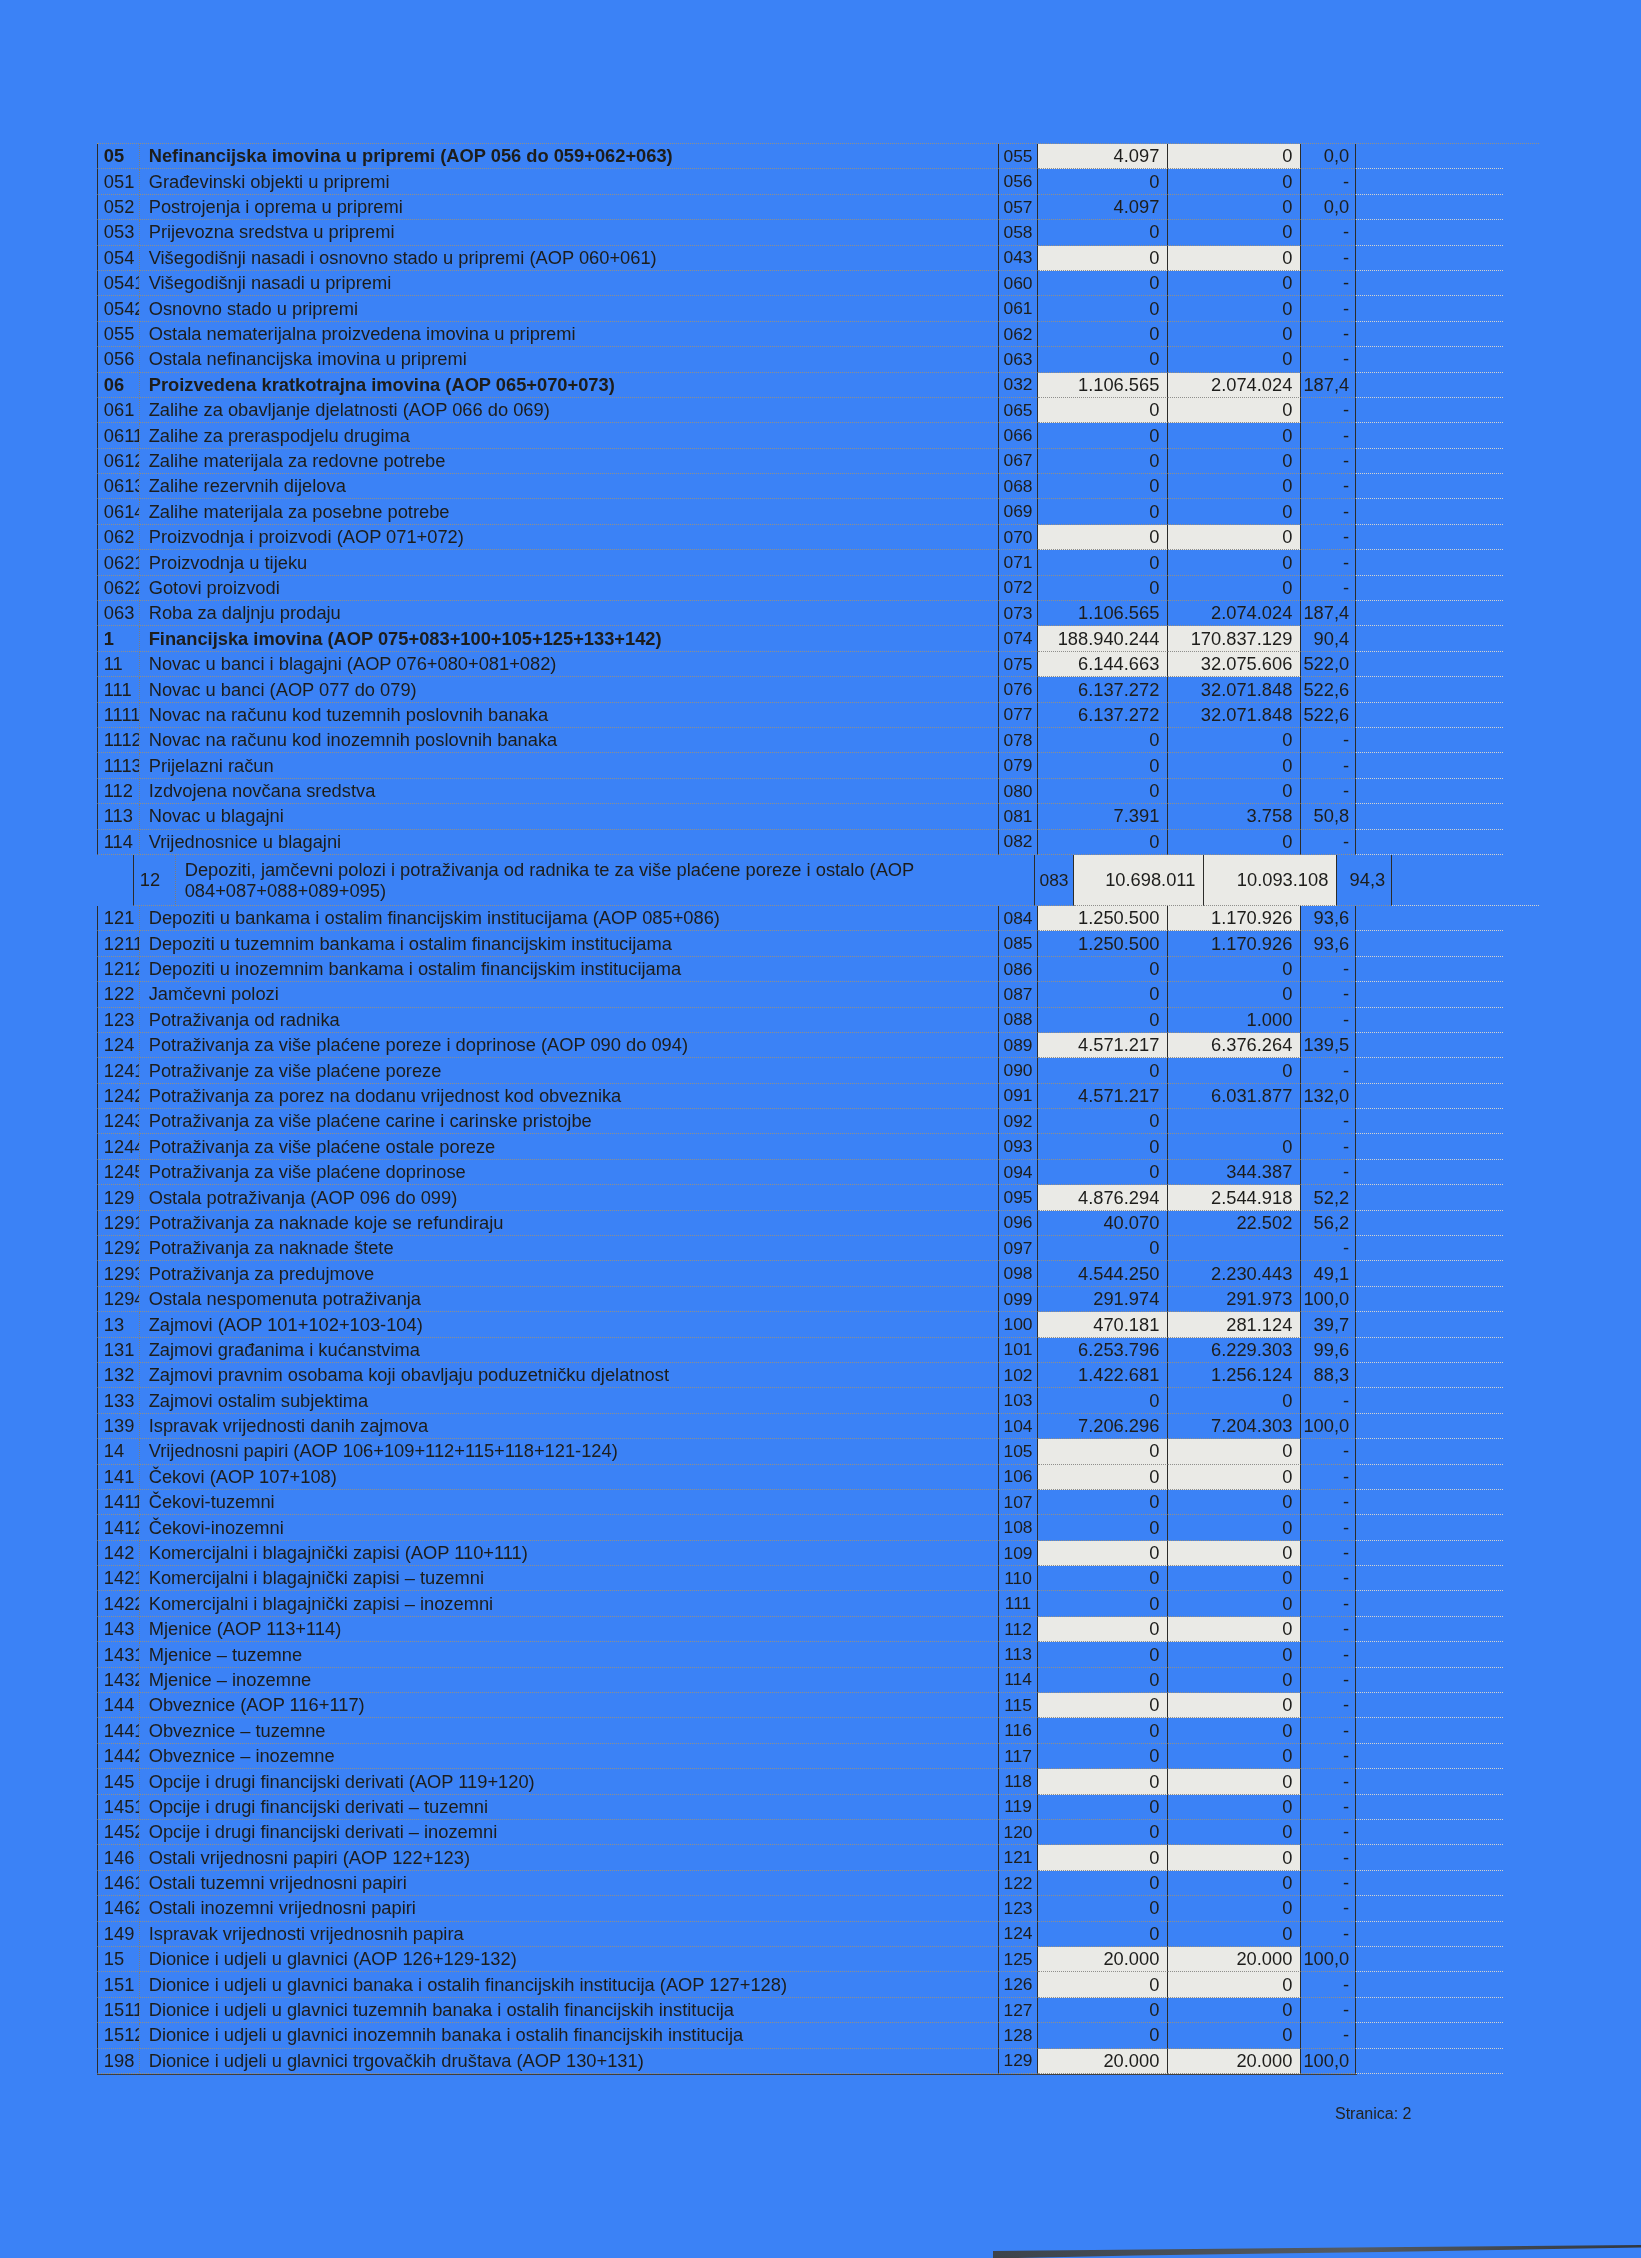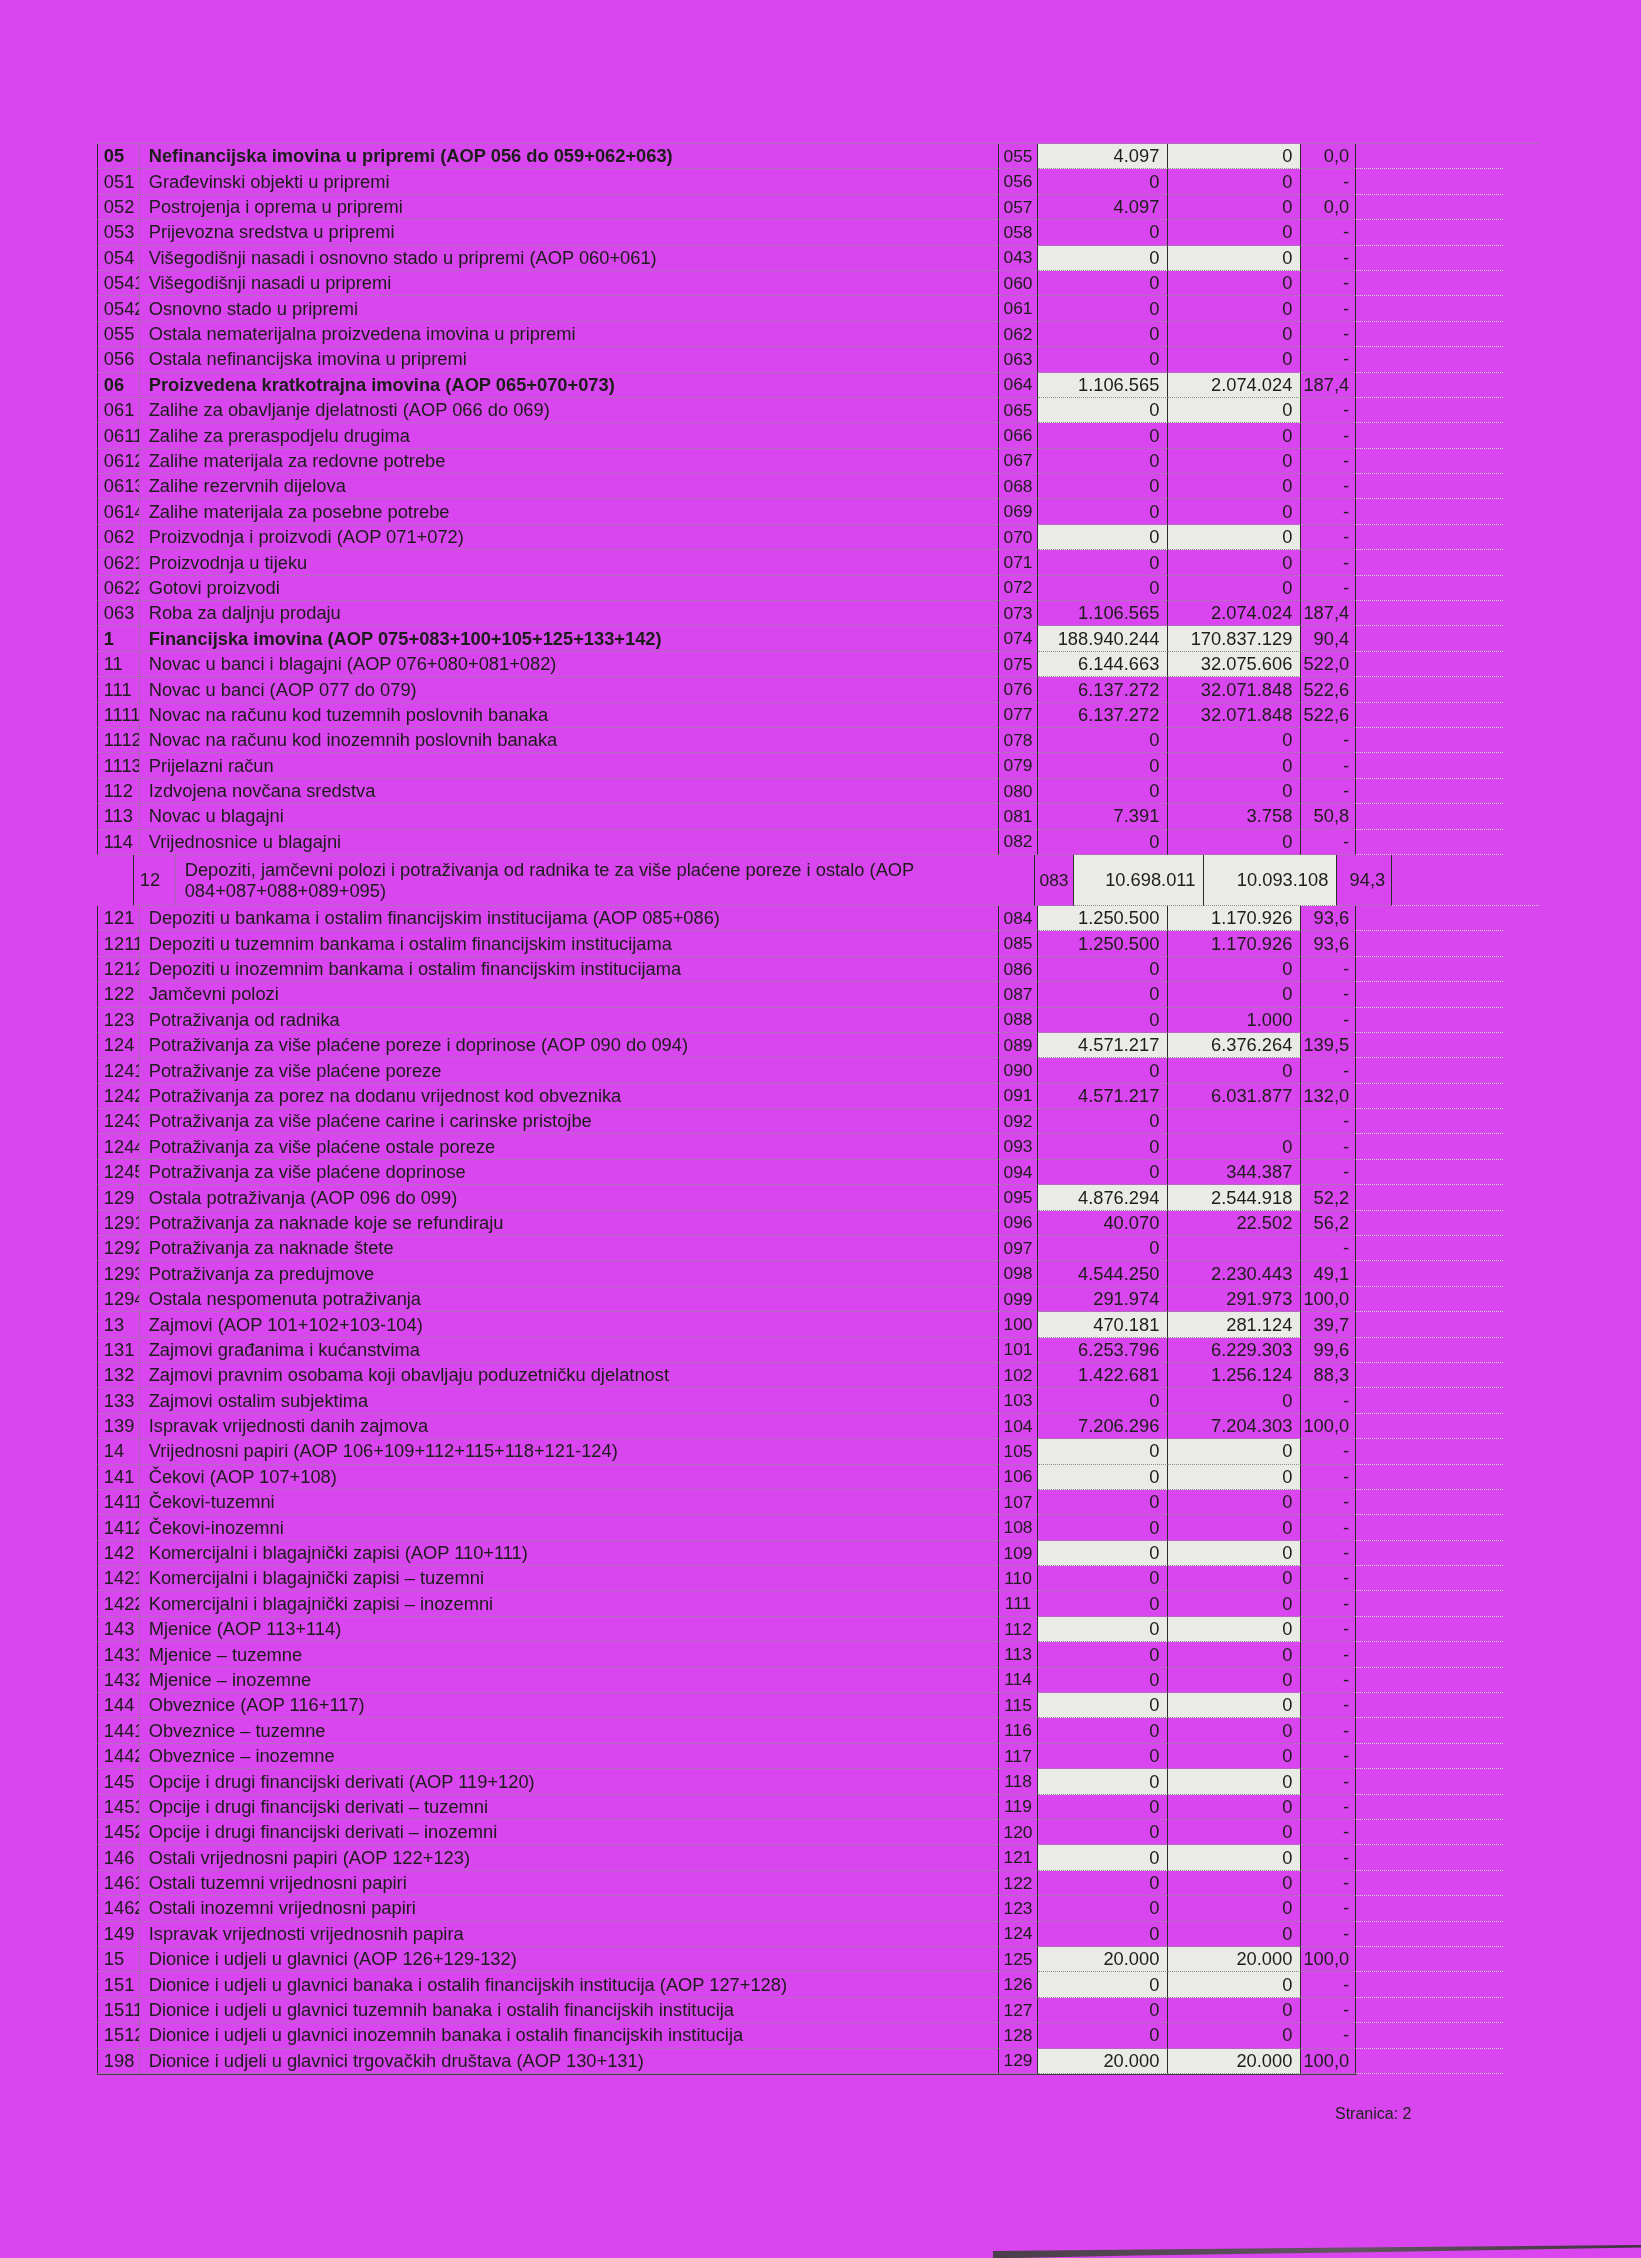--- a/index.html
+++ b/index.html
@@ -4,21 +4,21 @@
 <style>
   html,body{margin:0;padding:0;}
   body{
     width:1641px;height:2258px;
     background:#fcfcfa;
     position:relative;
     overflow:hidden;
     font-family:"Liberation Sans","DejaVu Sans",sans-serif;
     color:#1d1d1b;
   }
-  .sheet{position:absolute;inset:0;background:#d946ef;text-decoration:underline;}
+  .sheet{position:absolute;inset:0;background:#3b82f6;text-decoration:underline;}
   .table-wrap{
     position:absolute;left:97px;top:143px;
     border-top:1px dotted #8f8f8c;
   }
   .row{display:flex;align-items:stretch;height:25.4px;}
   .row.tall{height:51px;margin-left:36px;}
   .cell{
     box-sizing:border-box;
     display:flex;align-items:center;
     border-bottom:1px dotted #8f8f8c;
@@ -140,21 +140,21 @@
     <div class="cell c-aop">063</div>
     <div class="cell c-v1">0</div>
     <div class="cell c-v2">0</div>
     <div class="cell c-pct">-</div>
     <div class="cell c-ghost"></div>
   </div>
 
   <div class="row bold shaded">
     <div class="cell c-code">06</div>
     <div class="cell c-desc">Proizvedena kratkotrajna imovina (AOP 065+070+073)</div>
-    <div class="cell c-aop">064</div>
+    <div class="cell c-aop">032</div>
     <div class="cell c-v1">1.106.565</div>
     <div class="cell c-v2">2.074.024</div>
     <div class="cell c-pct">187,4</div>
     <div class="cell c-ghost"></div>
   </div>
 
   <div class="row shaded">
     <div class="cell c-code">061</div>
     <div class="cell c-desc">Zalihe za obavljanje djelatnosti (AOP 066 do 069)</div>
     <div class="cell c-aop">065</div>

